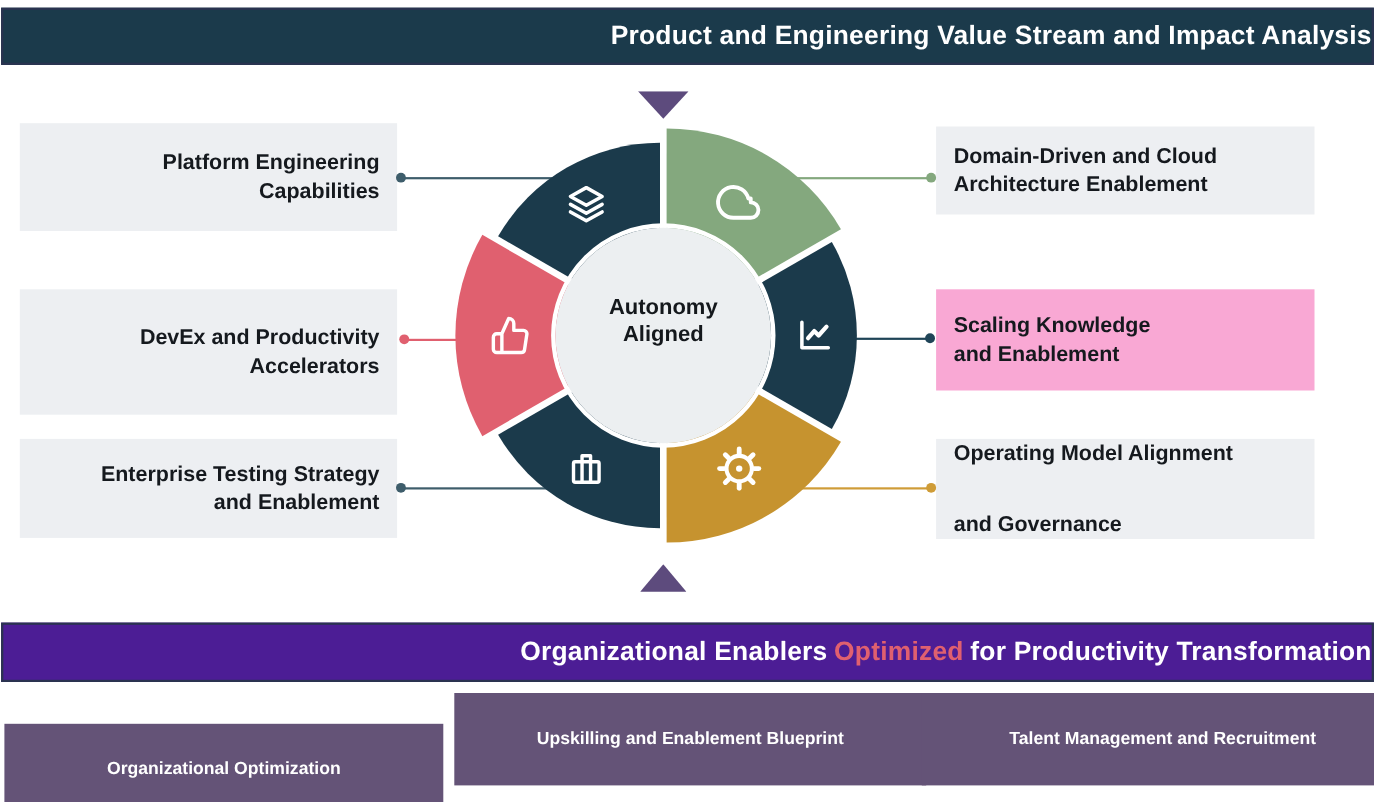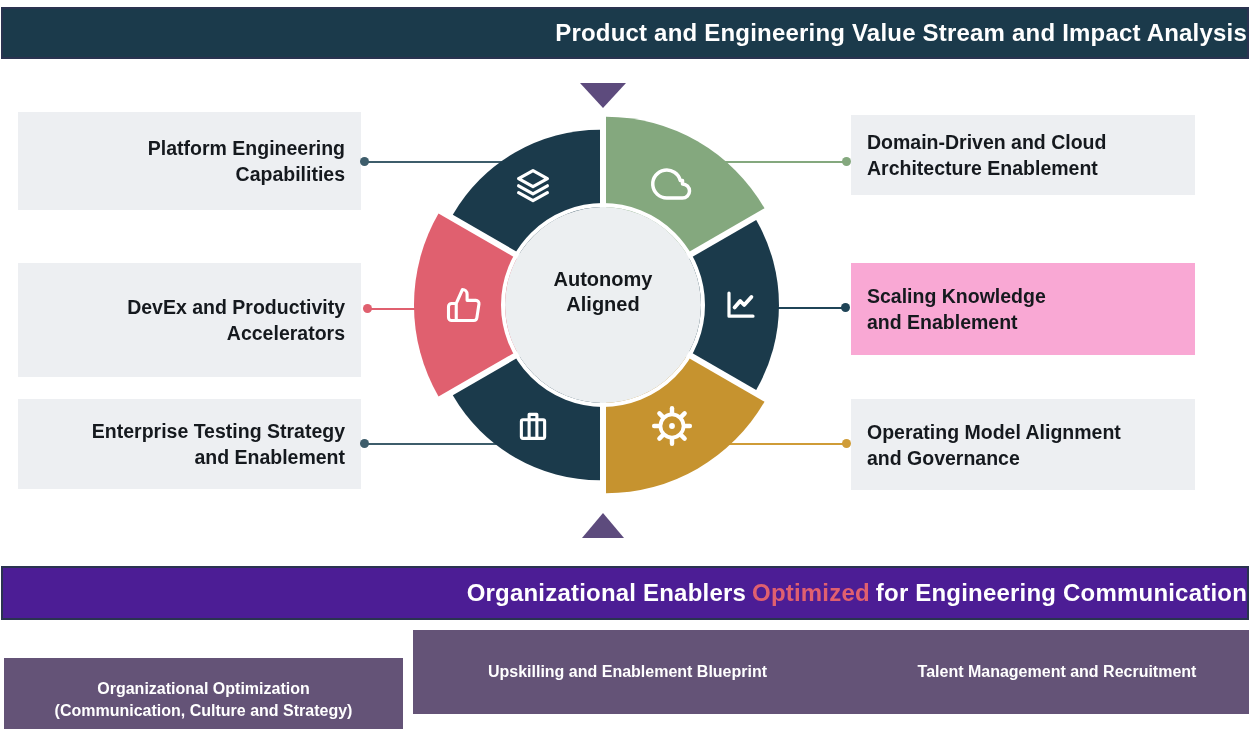--- a/index.html
+++ b/index.html
@@ -82,21 +82,21 @@
   </div>
 
   <div class="card right-col" style="top: 115px; height: 80px; background: rgb(237, 239, 242);">
     <span>Domain-Driven and Cloud</span>
     <span>Architecture Enablement</span>
   </div>
   <div class="card right-col" style="top: 263px; height: 92px; background: #f9a8d4;">
     <span>Scaling Knowledge</span>
     <span>and Enablement</span>
   </div>
-  <div class="card right-col" style="top: 399px; height: 91px; background: rgb(237, 239, 242);">
+  <div class="card right-col" style="top: 399px; height: 91px; background: rgb(237, 239, 242); justify-content: space-between;">
     <span>Operating Model Alignment</span>
     <span>and Governance</span>
   </div>
 
   <div class="conn-line" style="top: 161px; left: 365px; width: 175px; background: rgb(62, 93, 107);"></div>
   <div class="conn-dot" style="top: 157px; left: 360px; background: rgb(62, 93, 107);"></div>
   <div class="conn-line" style="top: 308px; left: 368px; width: 172px; background: rgb(224, 96, 111);"></div>
   <div class="conn-dot" style="top: 304px; left: 363px; background: rgb(224, 96, 111);"></div>
   <div class="conn-line" style="top: 443px; left: 365px; width: 175px; background: rgb(62, 93, 107);"></div>
   <div class="conn-dot" style="top: 439px; left: 360px; background: rgb(62, 93, 107);"></div>
@@ -157,26 +157,25 @@
   </svg>
 
   <div id="center-label">
     <span>Autonomy</span>
     <span>Aligned</span>
   </div>
 
   <div id="bottom-banner" class="banner" style="background: #4c1d95;">
     <span>Organizational Enablers</span>
     <span class="hl" style="color: rgb(224, 96, 111);">Optimized</span>
-    <span>for Engineering Communication</span>
+    <span>for Productivity Transformation</span>
   </div>
 
   <div id="enabler-0" class="enabler" style="background: rgb(100, 83, 119); margin-top: 28px;">
     <span>Organizational Optimization</span>
-    <span>(Communication, Culture and Strategy)</span>
   </div>
   <div id="enabler-1" class="enabler" style="background: rgb(100, 83, 119);">
     <span>Upskilling and Enablement Blueprint</span>
   </div>
   <div id="enabler-2" class="enabler" style="background: rgb(100, 83, 119);">
     <span>Talent Management and Recruitment</span>
   </div>
 
 </div>
 

